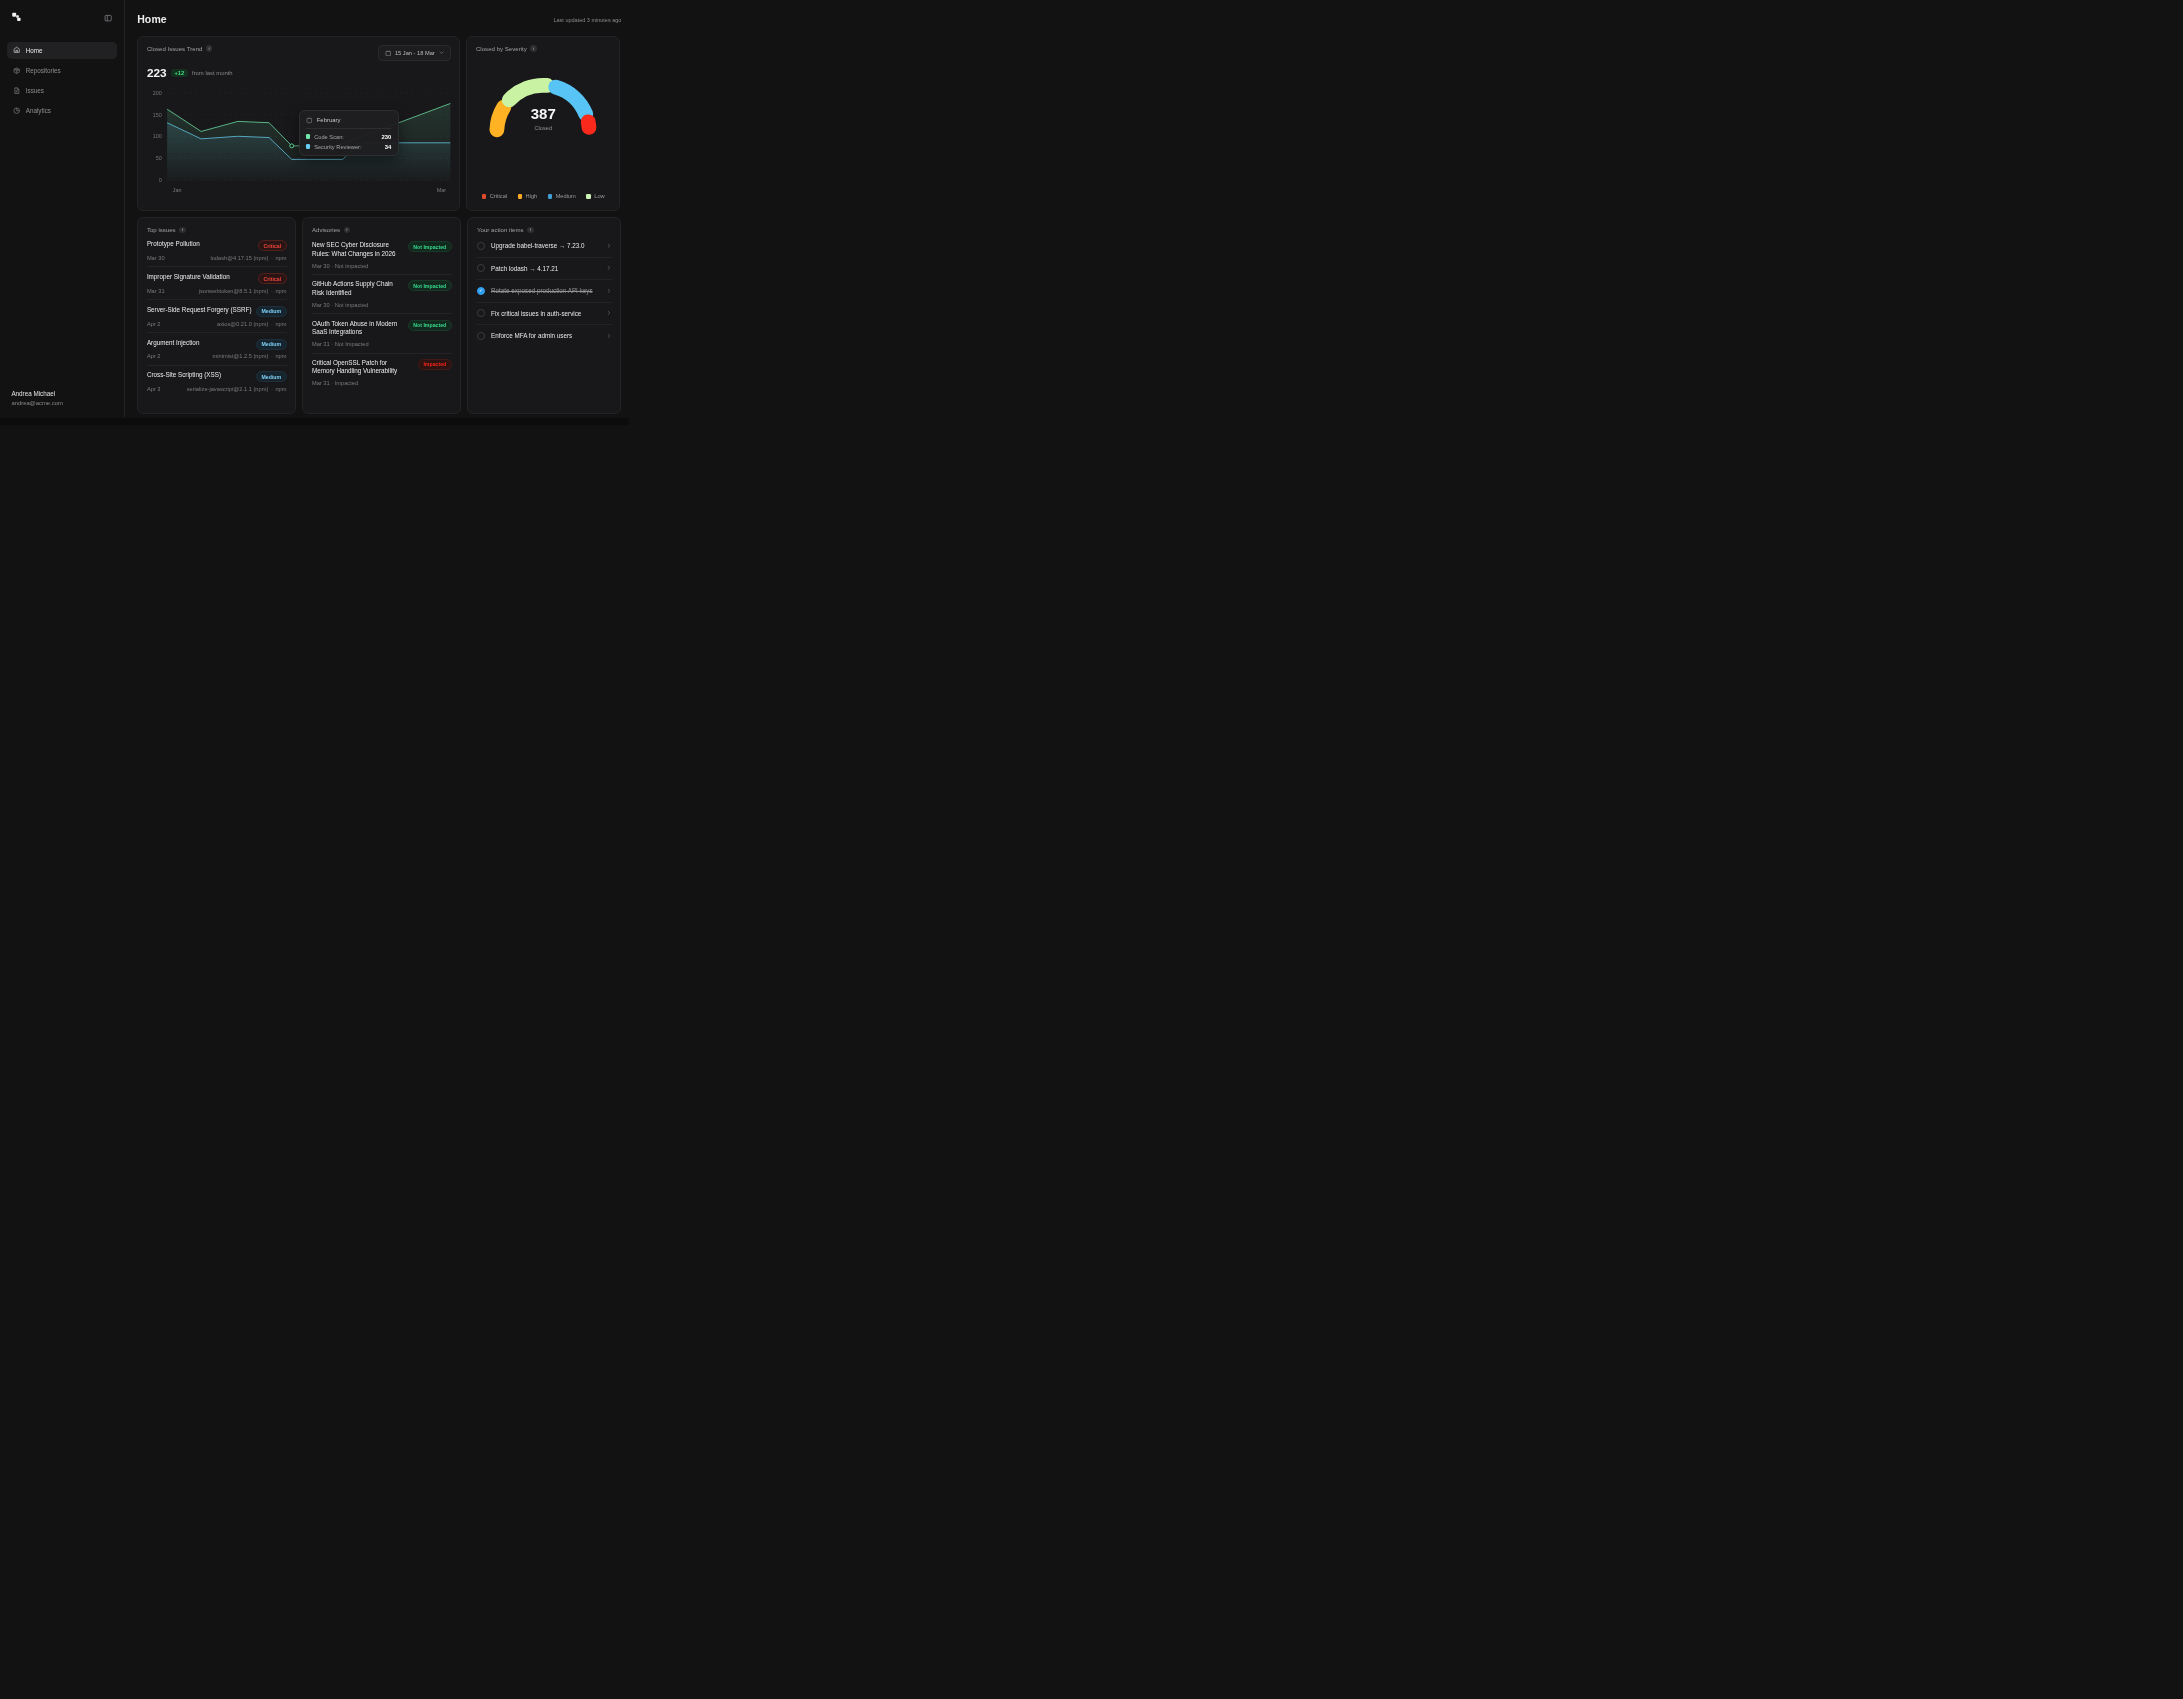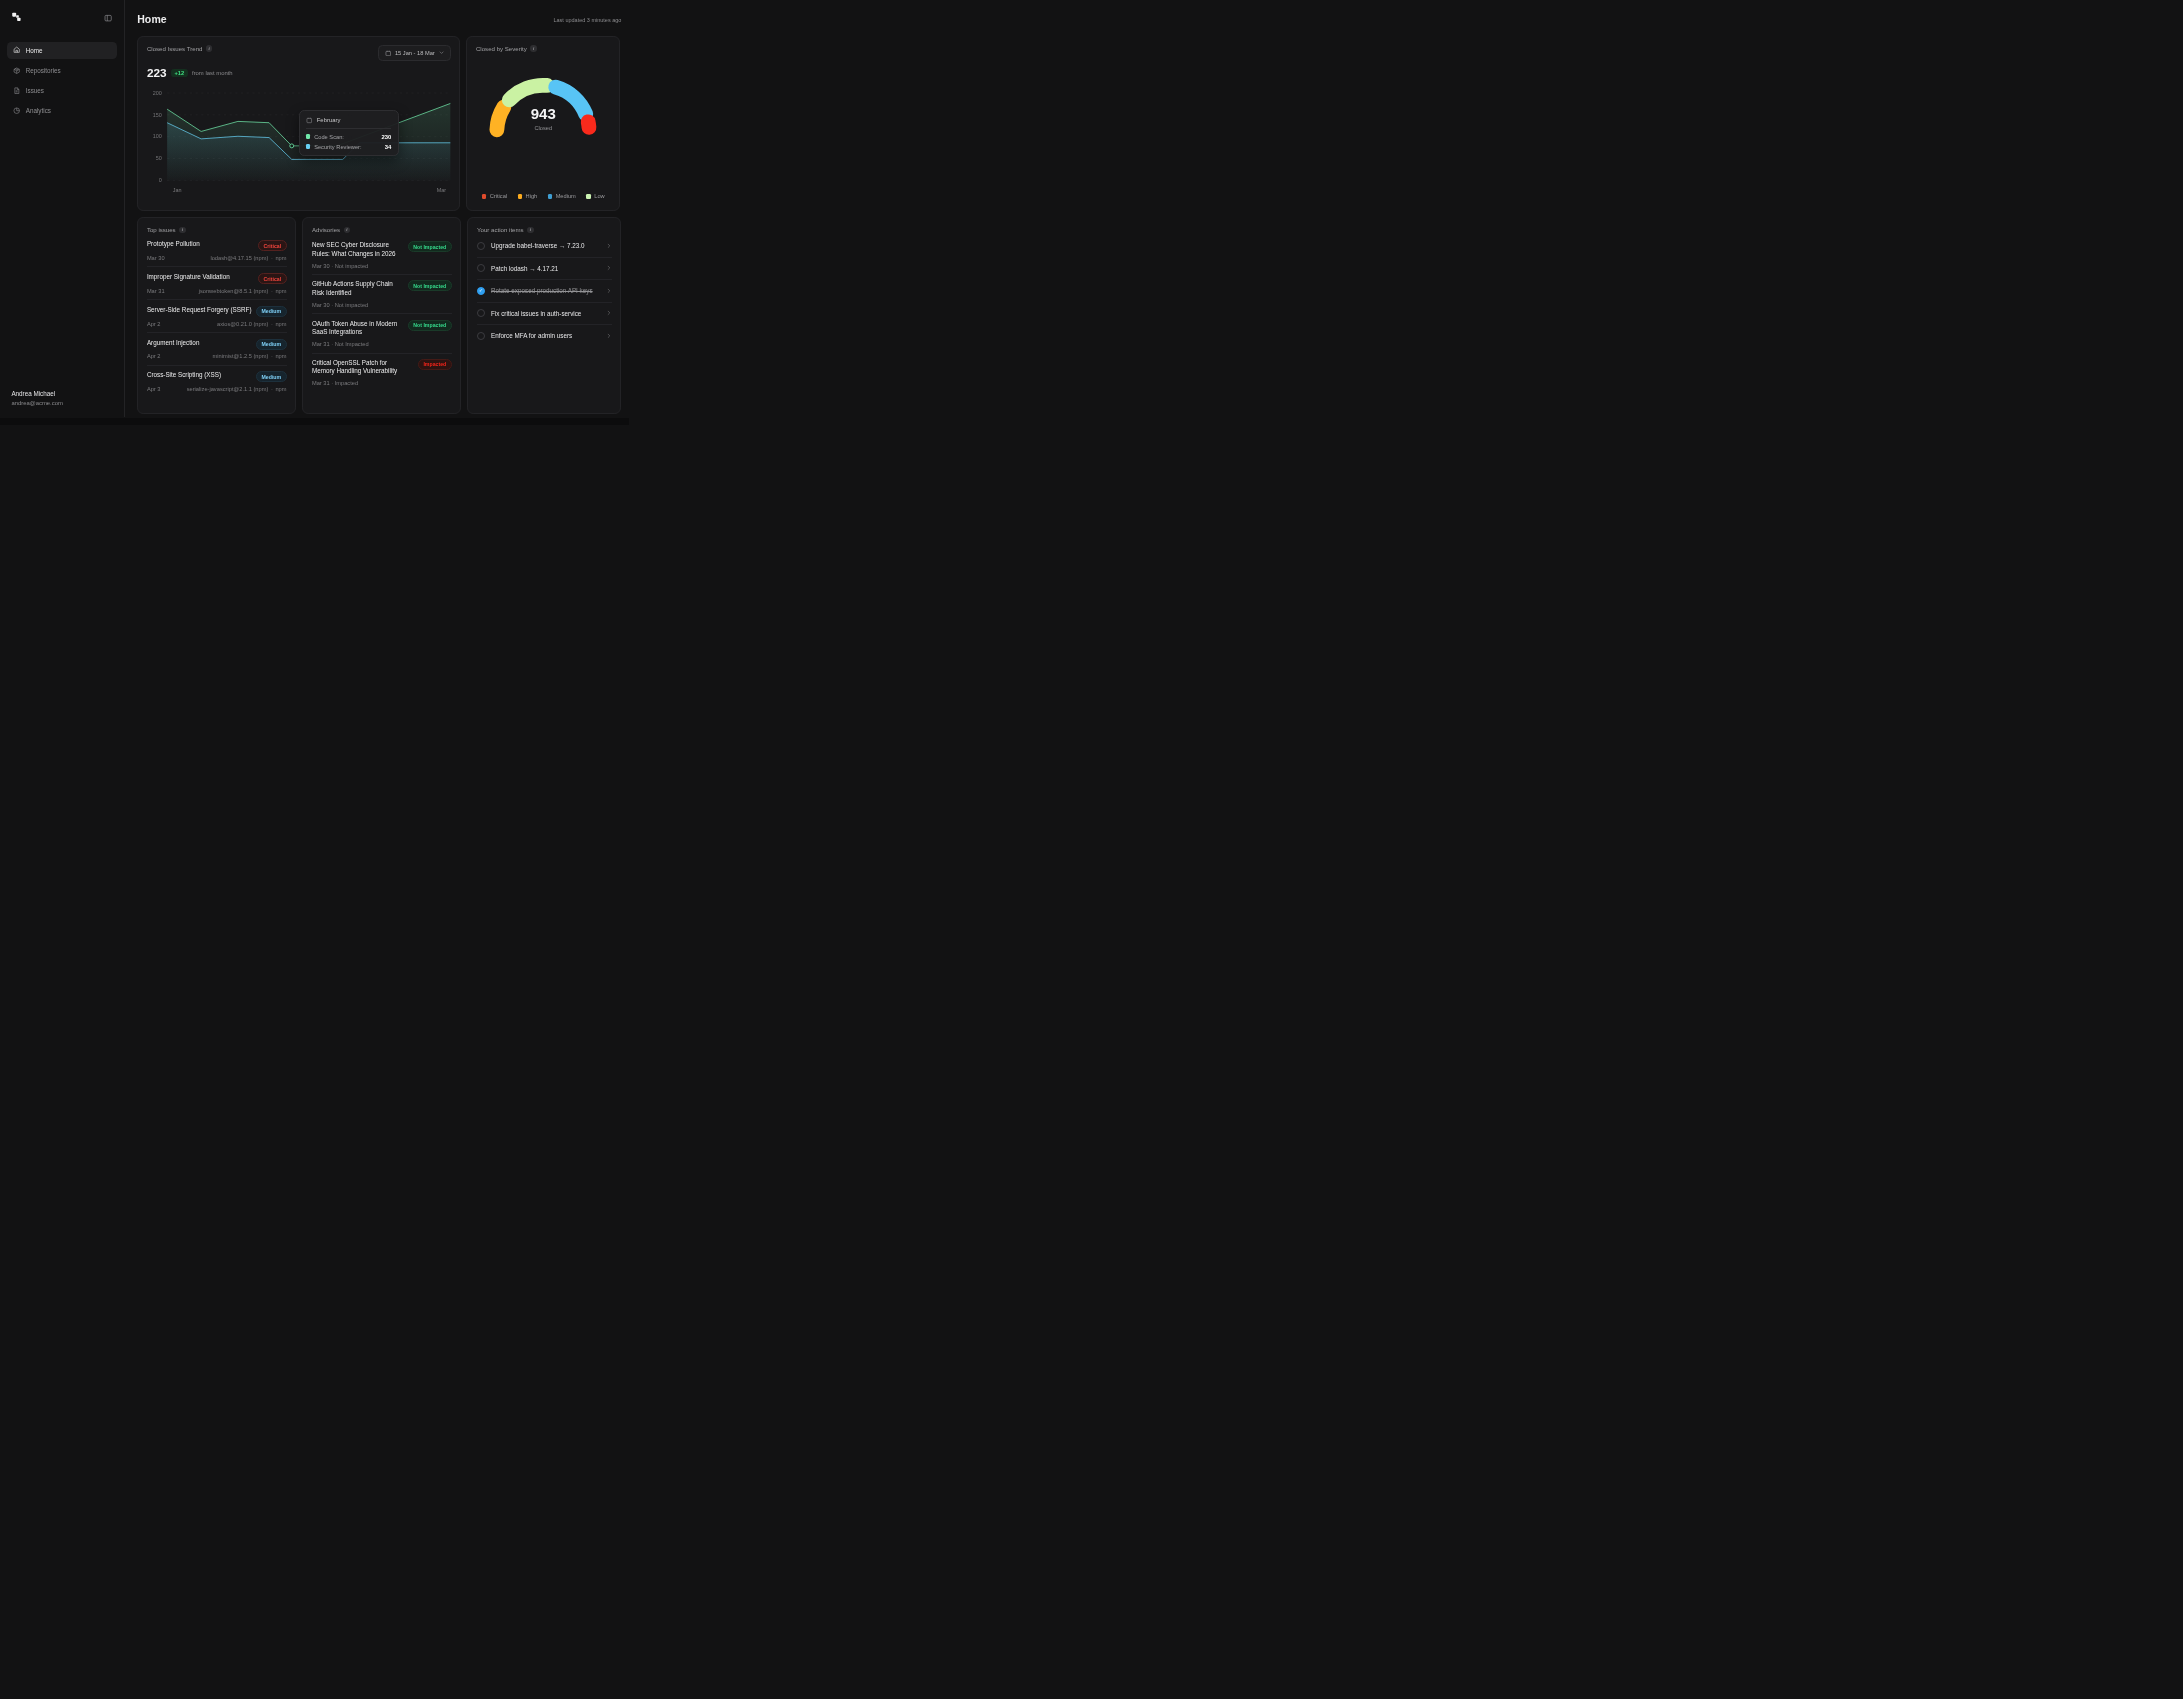--- a/index.html
+++ b/index.html
@@ -286,21 +286,21 @@
           <span class="info-dot">i</span>
         </div>
         <div class="gauge-box">
           <svg id="gauge-svg" width="118" height="74" viewBox="0 0 270 170">
               <path d="M 29.064572335975853 144.3006533495349 A 106 106 0 0 1 45.10690180741885 91.82855799128028" fill="none" stroke="#ffb224" stroke-width="34" stroke-linecap="round"></path>
               <path d="M 57.476507628367926 75.70817383337516 A 106 106 0 0 1 144.23850873125176 42.403362002274974" fill="none" stroke="#caf2a3" stroke-width="34" stroke-linecap="round"></path>
               <path d="M 164.2175597166019 46.1062602305382 A 106 106 0 0 1 233.28148858407945 108.29170109791332" fill="none" stroke="#58c4f5" stroke-width="34" stroke-linecap="round"></path>
               <path d="M 238.6836456777834 125.96136077331751 A 106 106 0 0 1 240.59663799772503 138.76149126874824" fill="none" stroke="#f92a1c" stroke-width="34" stroke-linecap="round"></path>
             </svg>
           <div class="gauge-text">
-            <div class="gauge-total">943</div>
+            <div class="gauge-total">387</div>
             <div class="gauge-sub">Closed</div>
           </div>
         </div>
         <div class="legend-row">
           <span class="legend-item">
             <span class="legend-swatch" style="background: rgb(222, 75, 44);"></span>
             <span>Critical</span>
           </span>
           <span class="legend-item">
             <span class="legend-swatch" style="background: rgb(252, 171, 30);"></span>

